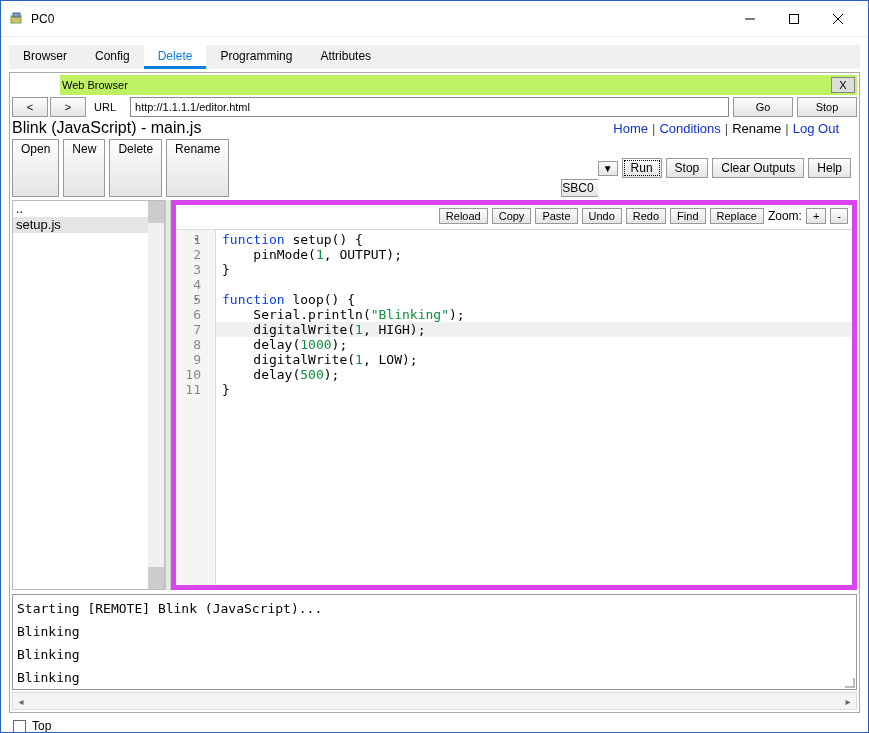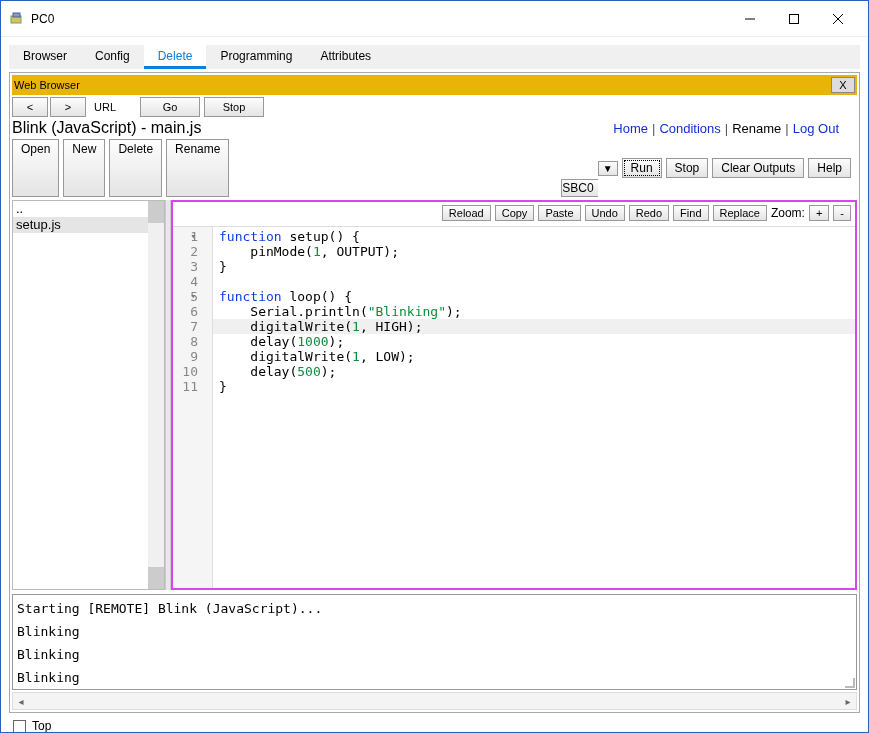--- a/index.html
+++ b/index.html
@@ -8,25 +8,25 @@
   .titlebar .icon svg{ display:block; }
   .titlebar .title { margin-left:6px; font-size:12px; }
   .winctrls { margin-left:auto; display:flex; }
   .winctrls .wc { width:44px; height:28px; display:flex; align-items:center; justify-content:center; }
   .winctrls svg { display:block; }
   .outer { padding:8px 8px 4px 8px; }
   .tabstrip { display:flex; background:#f0f0f0; height:24px; position:relative; }
   .tab { padding:4px 14px; font-size:12px; cursor:default; color:#000; background:#f0f0f0; }
   .tab.active { background:#fff; color:#0a7fe0; border-bottom:3px solid #0a7fe0; padding-bottom:1px; }
   .content { border:1px solid #aaa; background:#fff; padding:2px; margin-top:3px; }
-  .browserbar { background:#eab308; height:20px; display:flex; align-items:center; padding:0 2px; color:#000; font-size:11px; }
+  .browserbar { background:#bef264; height:20px; display:flex; align-items:center; padding:0 2px; color:#000; font-size:11px;margin-left:48px; }
   .browserbar .bx { margin-left:auto; width:24px; height:16px; background:#ddd; border:1px solid #888; display:flex; align-items:center; justify-content:center; font-family:sans-serif; font-size:11px; }
   .urlrow { display:flex; align-items:center; margin-top:2px; gap:2px; }
   .navbtn { width:36px; height:20px; background:linear-gradient(#fdfdfd,#e4e4e4); border:1px solid #999; font-size:11px; display:flex; align-items:center; justify-content:center; }
-  .urllabel { margin:0 20px 0 6px; font-size:11px; }
+  .urllabel { margin:0 12px 0 6px; font-size:11px; }
   .urlinput { flex:1; height:20px; border:1px solid #888; padding:1px 4px; font-size:11px; }
   .gobtn,.stopbtn{ width:60px; height:20px; background:linear-gradient(#fdfdfd,#e4e4e4); border:1px solid #999; font-size:11px; display:flex; align-items:center; justify-content:center; margin-left:2px;}
   .header2 { display:flex; align-items:center; margin-top:2px; }
   .header2 .left { font-size:16px; }
   .header2 .right { margin-left:auto; font-size:13px; display:flex; gap:4px; align-items:center; padding-right:18px;}
   .lnk { color:#1030d0; cursor:pointer; }
   .sep { color:#555; }
   .toolbartop { display:flex; gap:4px; margin-top:2px; }
   .btn { background:linear-gradient(#fdfdfd,#e4e4e4); border:1px solid #999; padding:2px 8px; font-size:12px; }
   .btn.small{padding:1px 6px; font-size:11px;}
@@ -36,21 +36,21 @@
   .sbc .v{ background:linear-gradient(#fdfdfd,#e4e4e4); border:1px solid #999; padding:1px 4px 1px 0; font-size:12px; border-right:none;margin-top:40px;}
   .sbc .d{ background:linear-gradient(#fdfdfd,#e4e4e4); border:1px solid #999; padding:1px 4px; font-size:10px;}
   .midarea { display:flex; height:390px; margin-top:3px; }
   .filepane { width:153px; border:1px solid #bbb; background:#fff; position:relative; }
   .filepane .row{ font-size:13px; padding:0 3px; line-height:16px;}
   .filepane .row.sel{ background:#e5e5e5;}
   .filepane .sbthumb{ position:absolute; right:0; top:0; width:16px; height:100%; background:#f0f0f0;}
   .filepane .sbthumb .th{position:absolute; top:0; width:16px; height:22px; background:#ccc;}
   .filepane .sbthumb .th2{position:absolute; bottom:0; width:16px; height:22px; background:#ccc;}
   .splitter{ width:6px; background:#e8e8e8; border-left:1px solid #ccc; border-right:1px solid #ccc;}
-  .codepane { flex:1; display:flex; flex-direction:column; border:2px solid #d946ef; background:#fff;}
+  .codepane { flex:1; display:flex; flex-direction:column; border:5px solid #d946ef; background:#fff;}
   .codetoolbar{ display:flex; gap:4px; padding:3px 4px 5px 4px; justify-content:flex-end; align-items:center; border-bottom:0;}
   .codetoolbar .zl{ font-size:12px;}
   .codearea{ flex:1; display:flex; font-family:Consolas,monospace; font-size:13px; background:#fff; overflow:hidden; border-top:1px solid #ddd;}
   .gutter{ width:40px; background:#f5f5f5; color:#888; text-align:right; padding:2px 14px 2px 2px; border-right:1px solid #ddd; line-height:15px; position:relative;}
   .gutter .fold{ position:absolute; right:2px; font-size:9px; color:#777;}
   .code{ flex:1; padding:2px 6px; line-height:15px; white-space:pre; position:relative;}
   .code .hl{ position:absolute; left:0; right:0; height:15px; background:#f0f0f0; z-index:0;}
   .code .ln{ position:relative; z-index:1; height:15px;}
   .kw{ color:#0a3fe0;}
   .str{ color:#0a8f3a;}
@@ -106,20 +106,21 @@
 
   <div class="content">
     <div class="browserbar">
       <span>Web Browser</span>
       <div class="bx">X</div>
     </div>
     <div class="urlrow">
       <div class="navbtn">&lt;</div>
       <div class="navbtn">&gt;</div>
       <span class="urllabel">URL</span>
+      <input class="urlinput" value="http://1.1.1.1/editor.html" style="">
       <div class="gobtn">Go</div>
       <div class="stopbtn">Stop</div>
     </div>
 
     <div class="header2">
       <span class="left">Blink (JavaScript) - main.js</span>
       <div class="right">
         <span class="lnk">Home</span>
           <span class="sep">|</span>
         <span class="lnk">Conditions</span>

